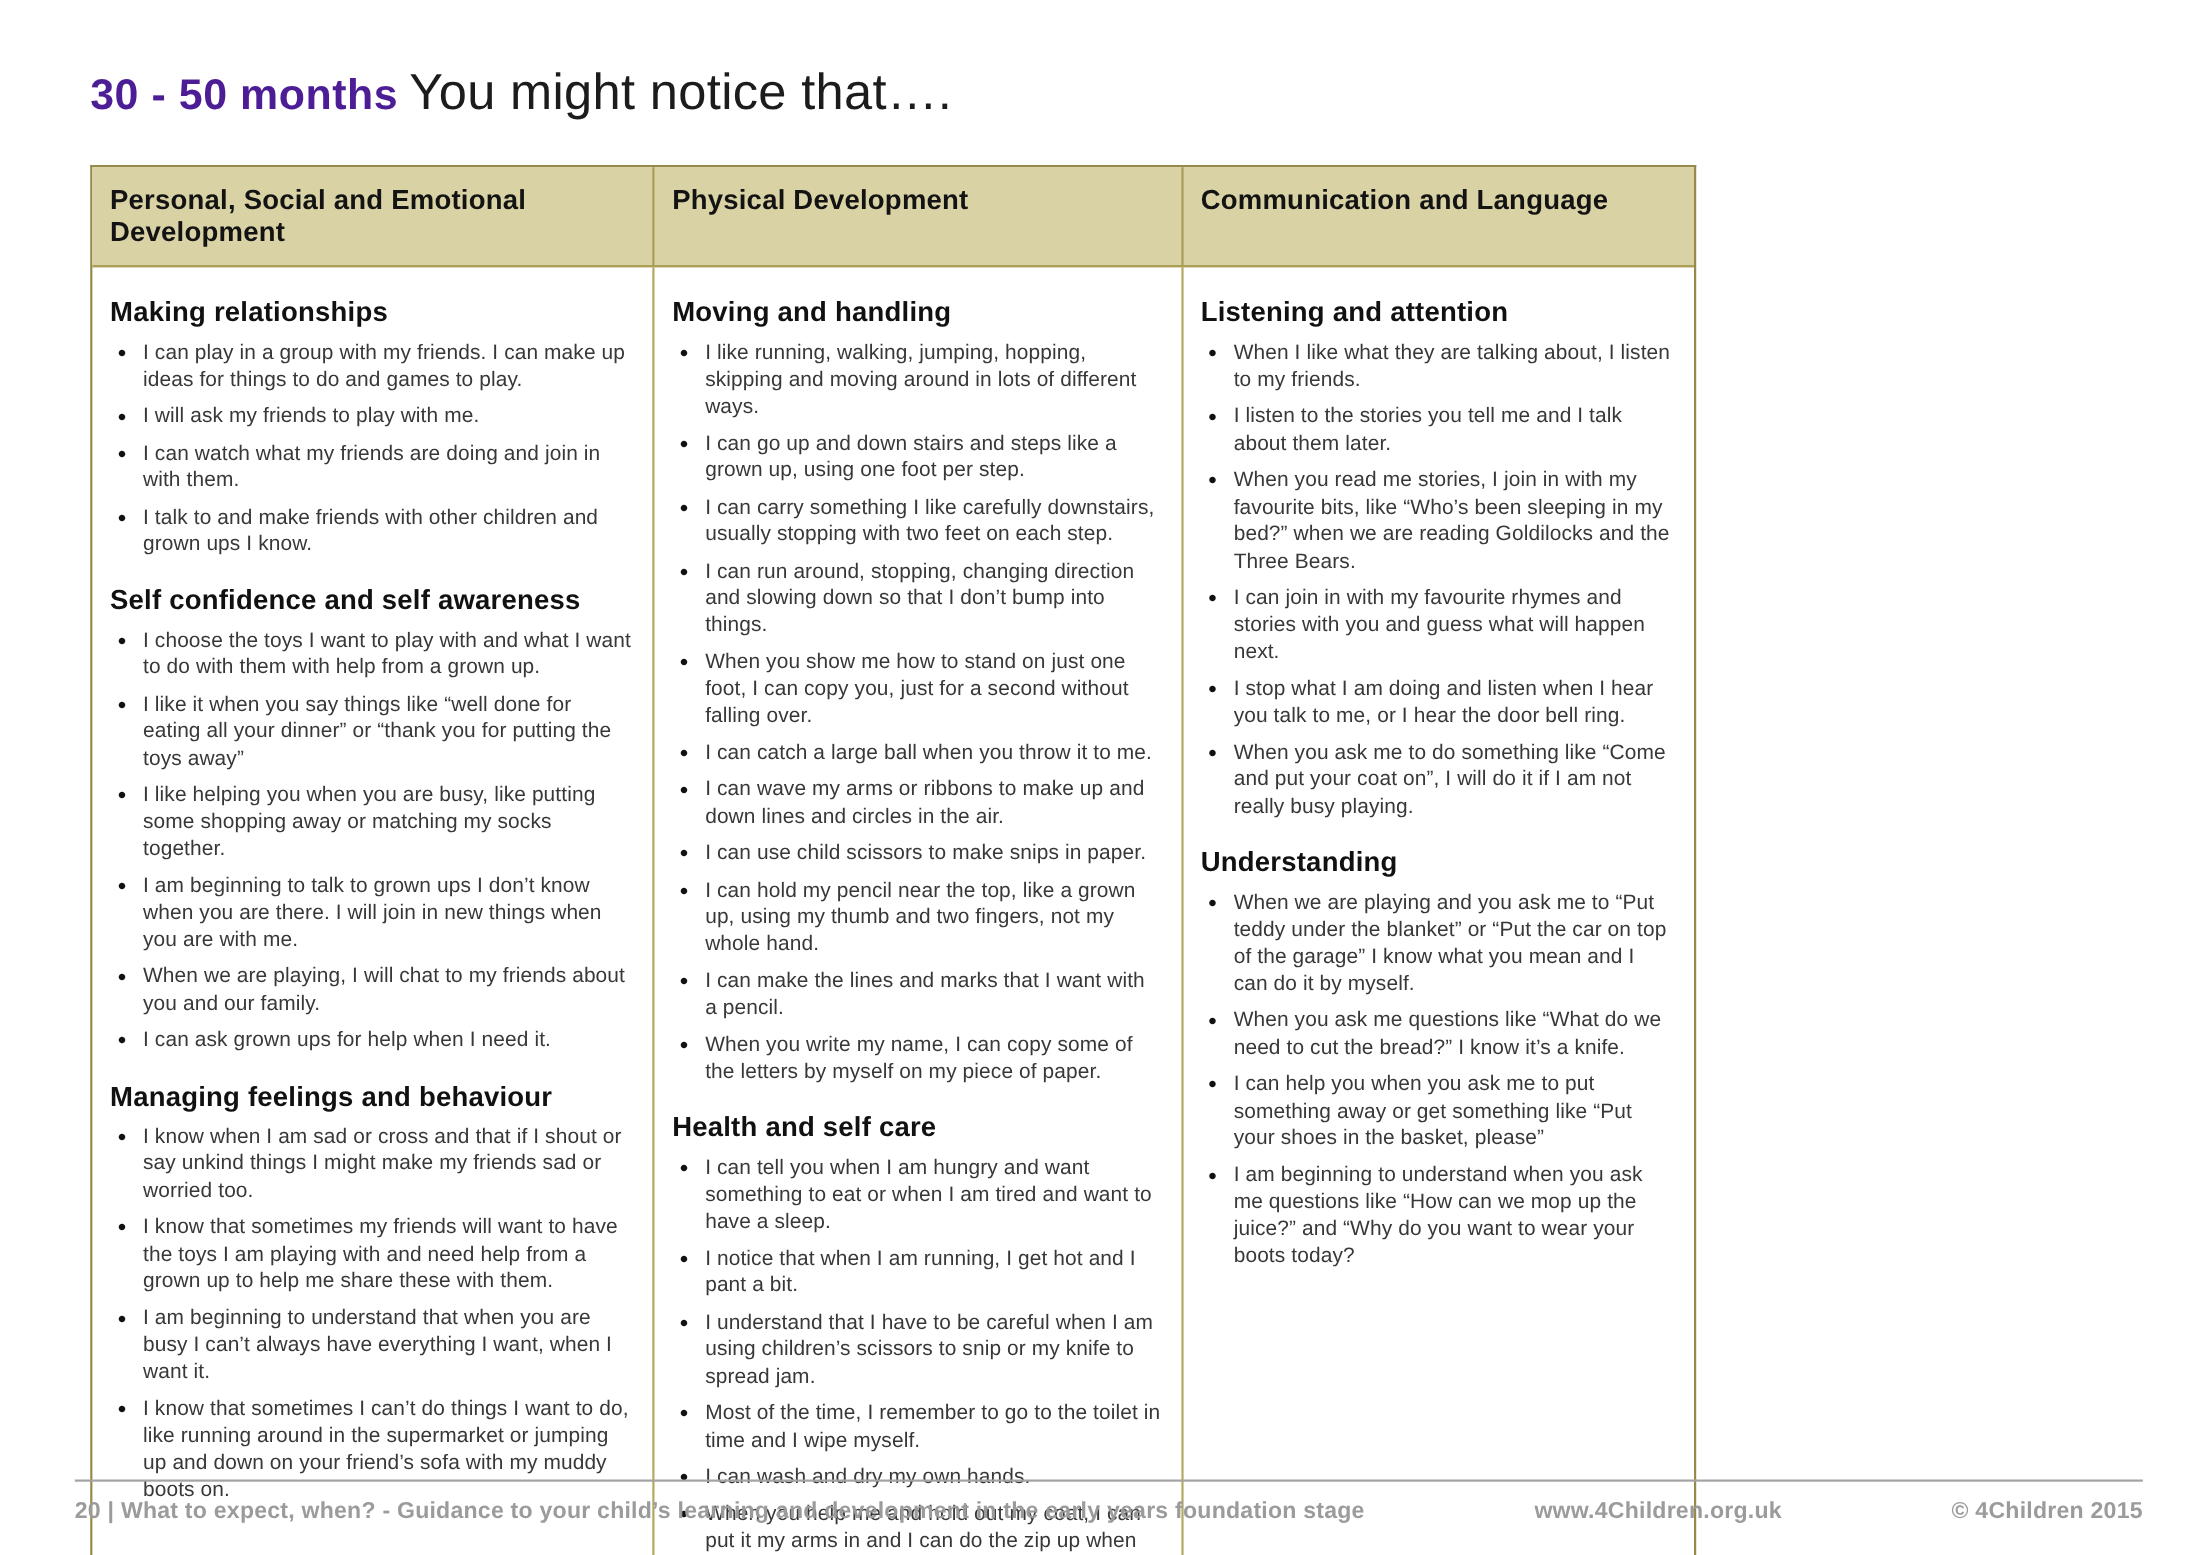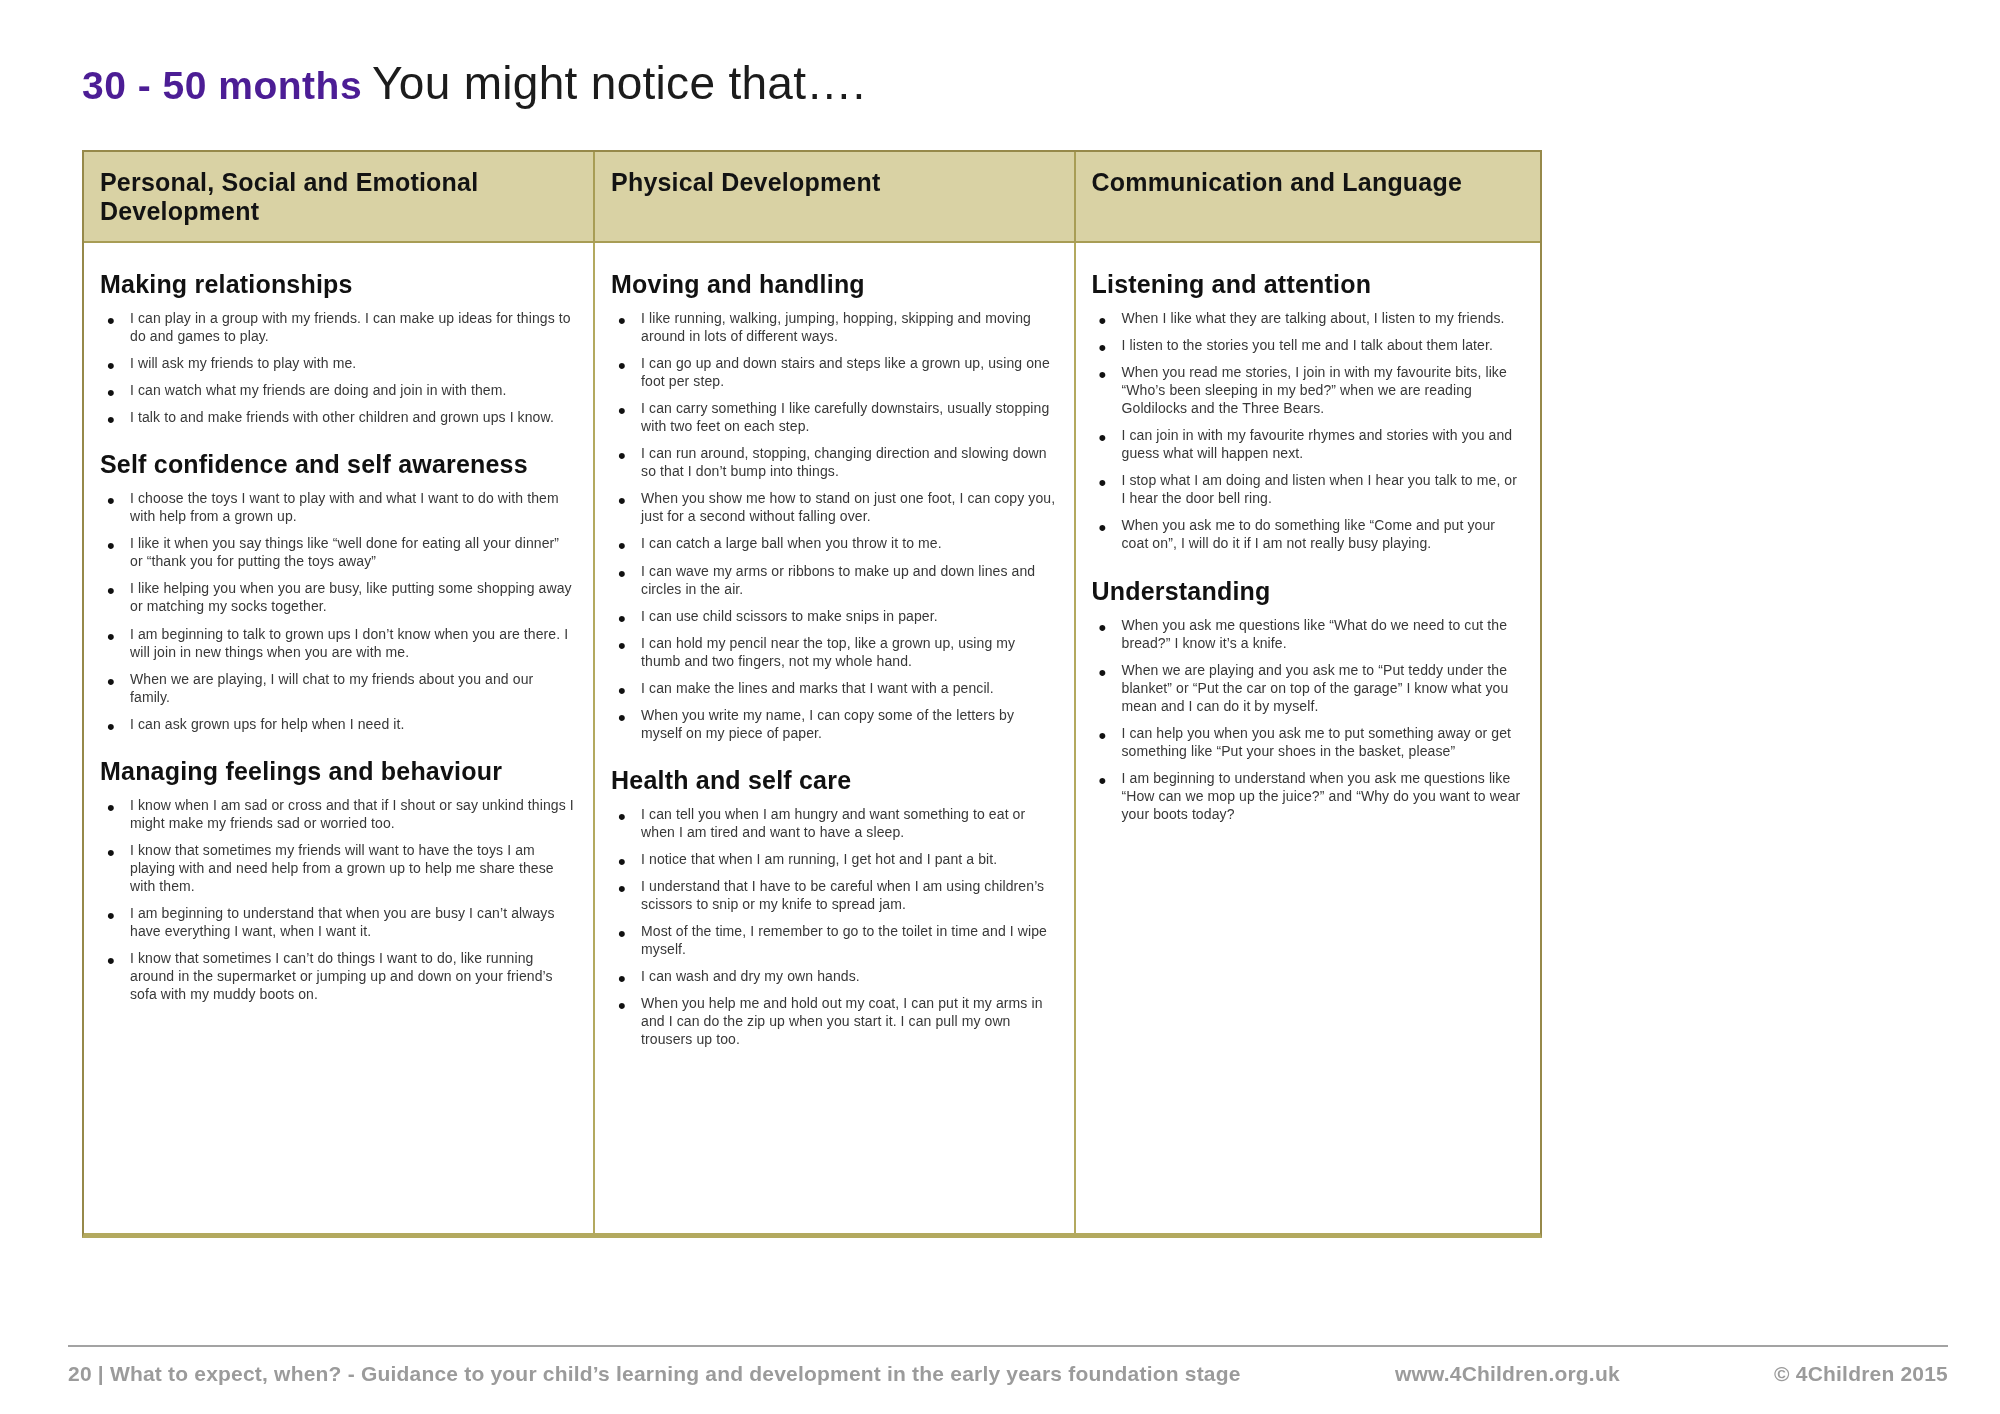--- a/index.html
+++ b/index.html
@@ -61,21 +61,21 @@
   .cell h3 {
     font-size: 25px; font-weight: bold; color: #111111;
     margin: 24px 0 10px 0; letter-spacing: 0.2px;
   }
   .cell h3:first-child { margin-top: 11px; }
 
   .cell ul { list-style: none; }
   .cell li {
     position: relative;
     padding-left: 30px;
-    font-size: 14px; line-height: 1.29;
+    font-size: 19px; line-height: 1.29;
     color: #383838;
     margin-bottom: 9px;
     letter-spacing: 0.1px;
   }
   .cell li::before {
     content: "\2022";
     position: absolute; left: 7px; top: -2px;
     font-size: 22px; color: #111111;
   }
 
@@ -161,22 +161,22 @@
         <ul>
           <li>When I like what they are talking about, I listen to my friends.</li>
           <li>I listen to the stories you tell me and I talk about them later.</li>
           <li>When you read me stories, I join in with my favourite bits, like “Who’s been sleeping in my bed?” when we are reading Goldilocks and the Three Bears.</li>
           <li>I can join in with my favourite rhymes and stories with you and guess what will happen next.</li>
           <li>I stop what I am doing and listen when I hear you talk to me, or I hear the door bell ring.</li>
           <li>When you ask me to do something like “Come and put your coat on”, I will do it if I am not really busy playing.</li>
         </ul>
         <h3>Understanding</h3>
         <ul>
+          <li>When we are playing and you ask me to “Put teddy under the blanket” or “Put the car on top of the garage” I know what you mean and I can do it by myself.</li>
           <li>When you ask me questions like “What do we need to cut the bread?” I know it’s a knife.</li>
-          <li>When we are playing and you ask me to “Put teddy under the blanket” or “Put the car on top of the garage” I know what you mean and I can do it by myself.</li>
           <li>I can help you when you ask me to put something away or get something like “Put your shoes in the basket, please”</li>
           <li>I am beginning to understand when you ask me questions like “How can we mop up the juice?” and “Why do you want to wear your boots today?</li>
         </ul>
       </div>
     </div>
 </div>
 
 <div class="page-footer">
   <span class="footer-left">20 | What to expect, when? - Guidance to your child’s learning and development in the early years foundation stage</span>
   <span class="footer-center">www.4Children.org.uk</span>

